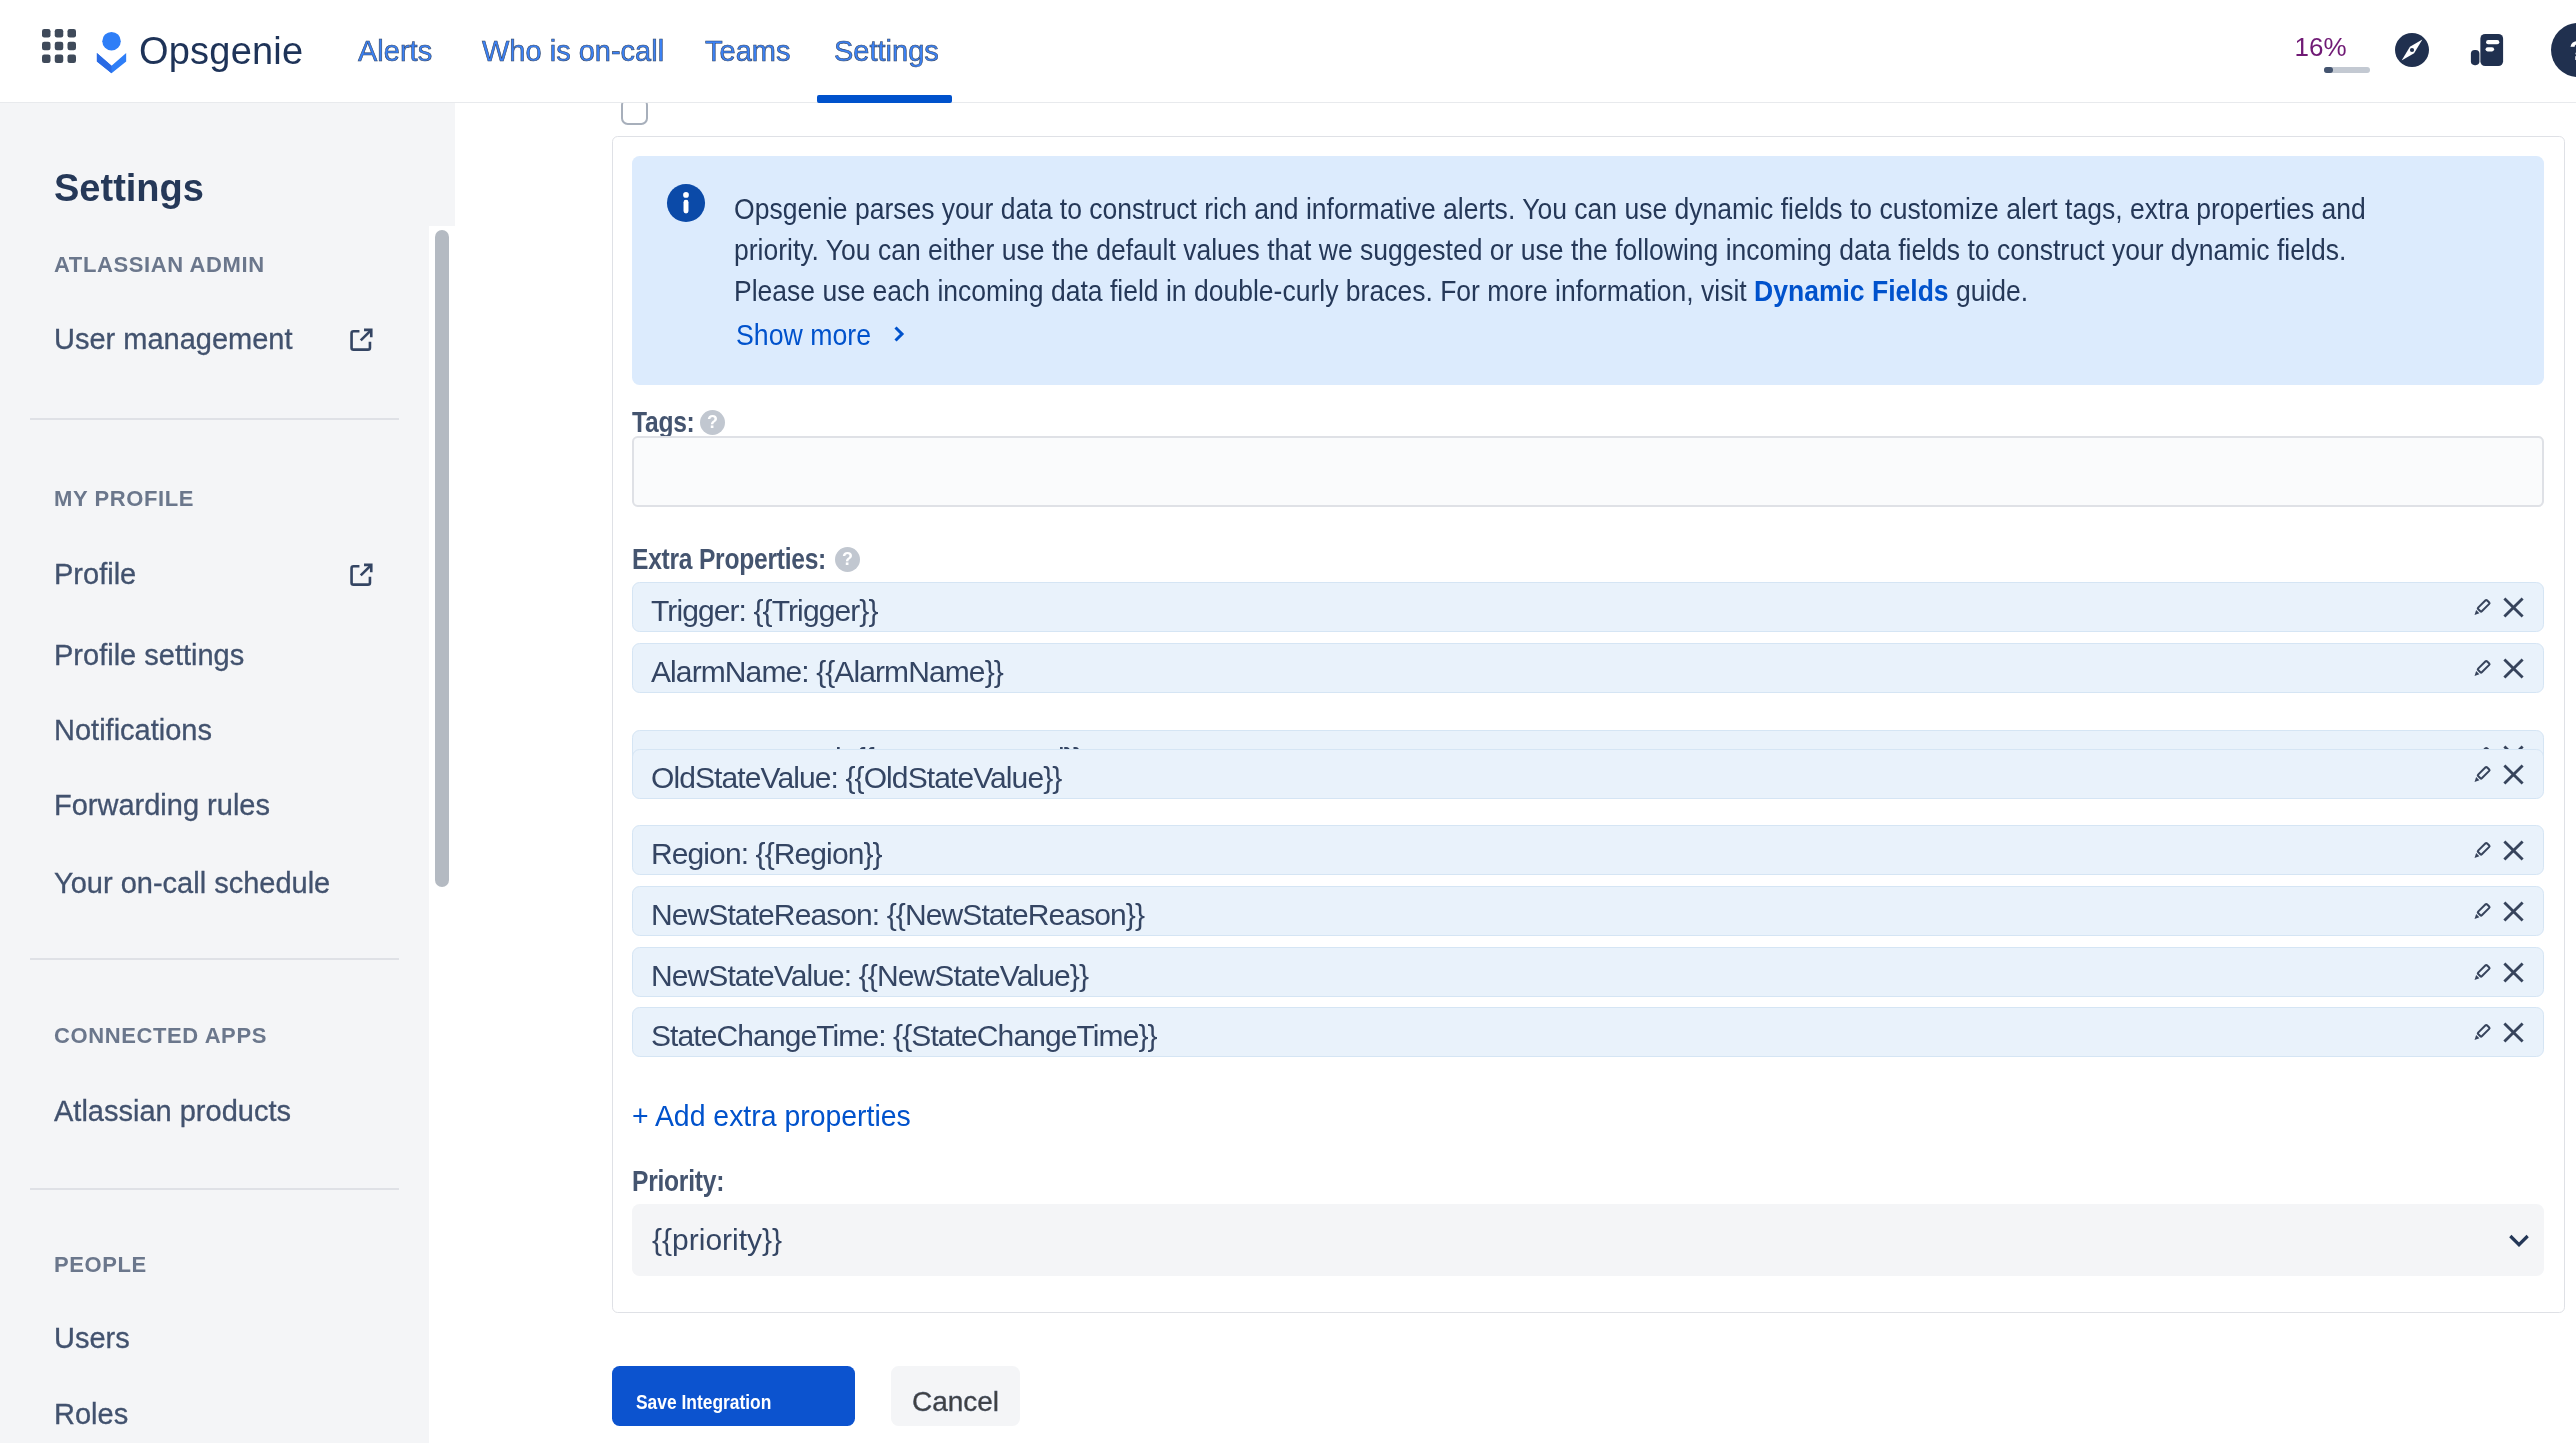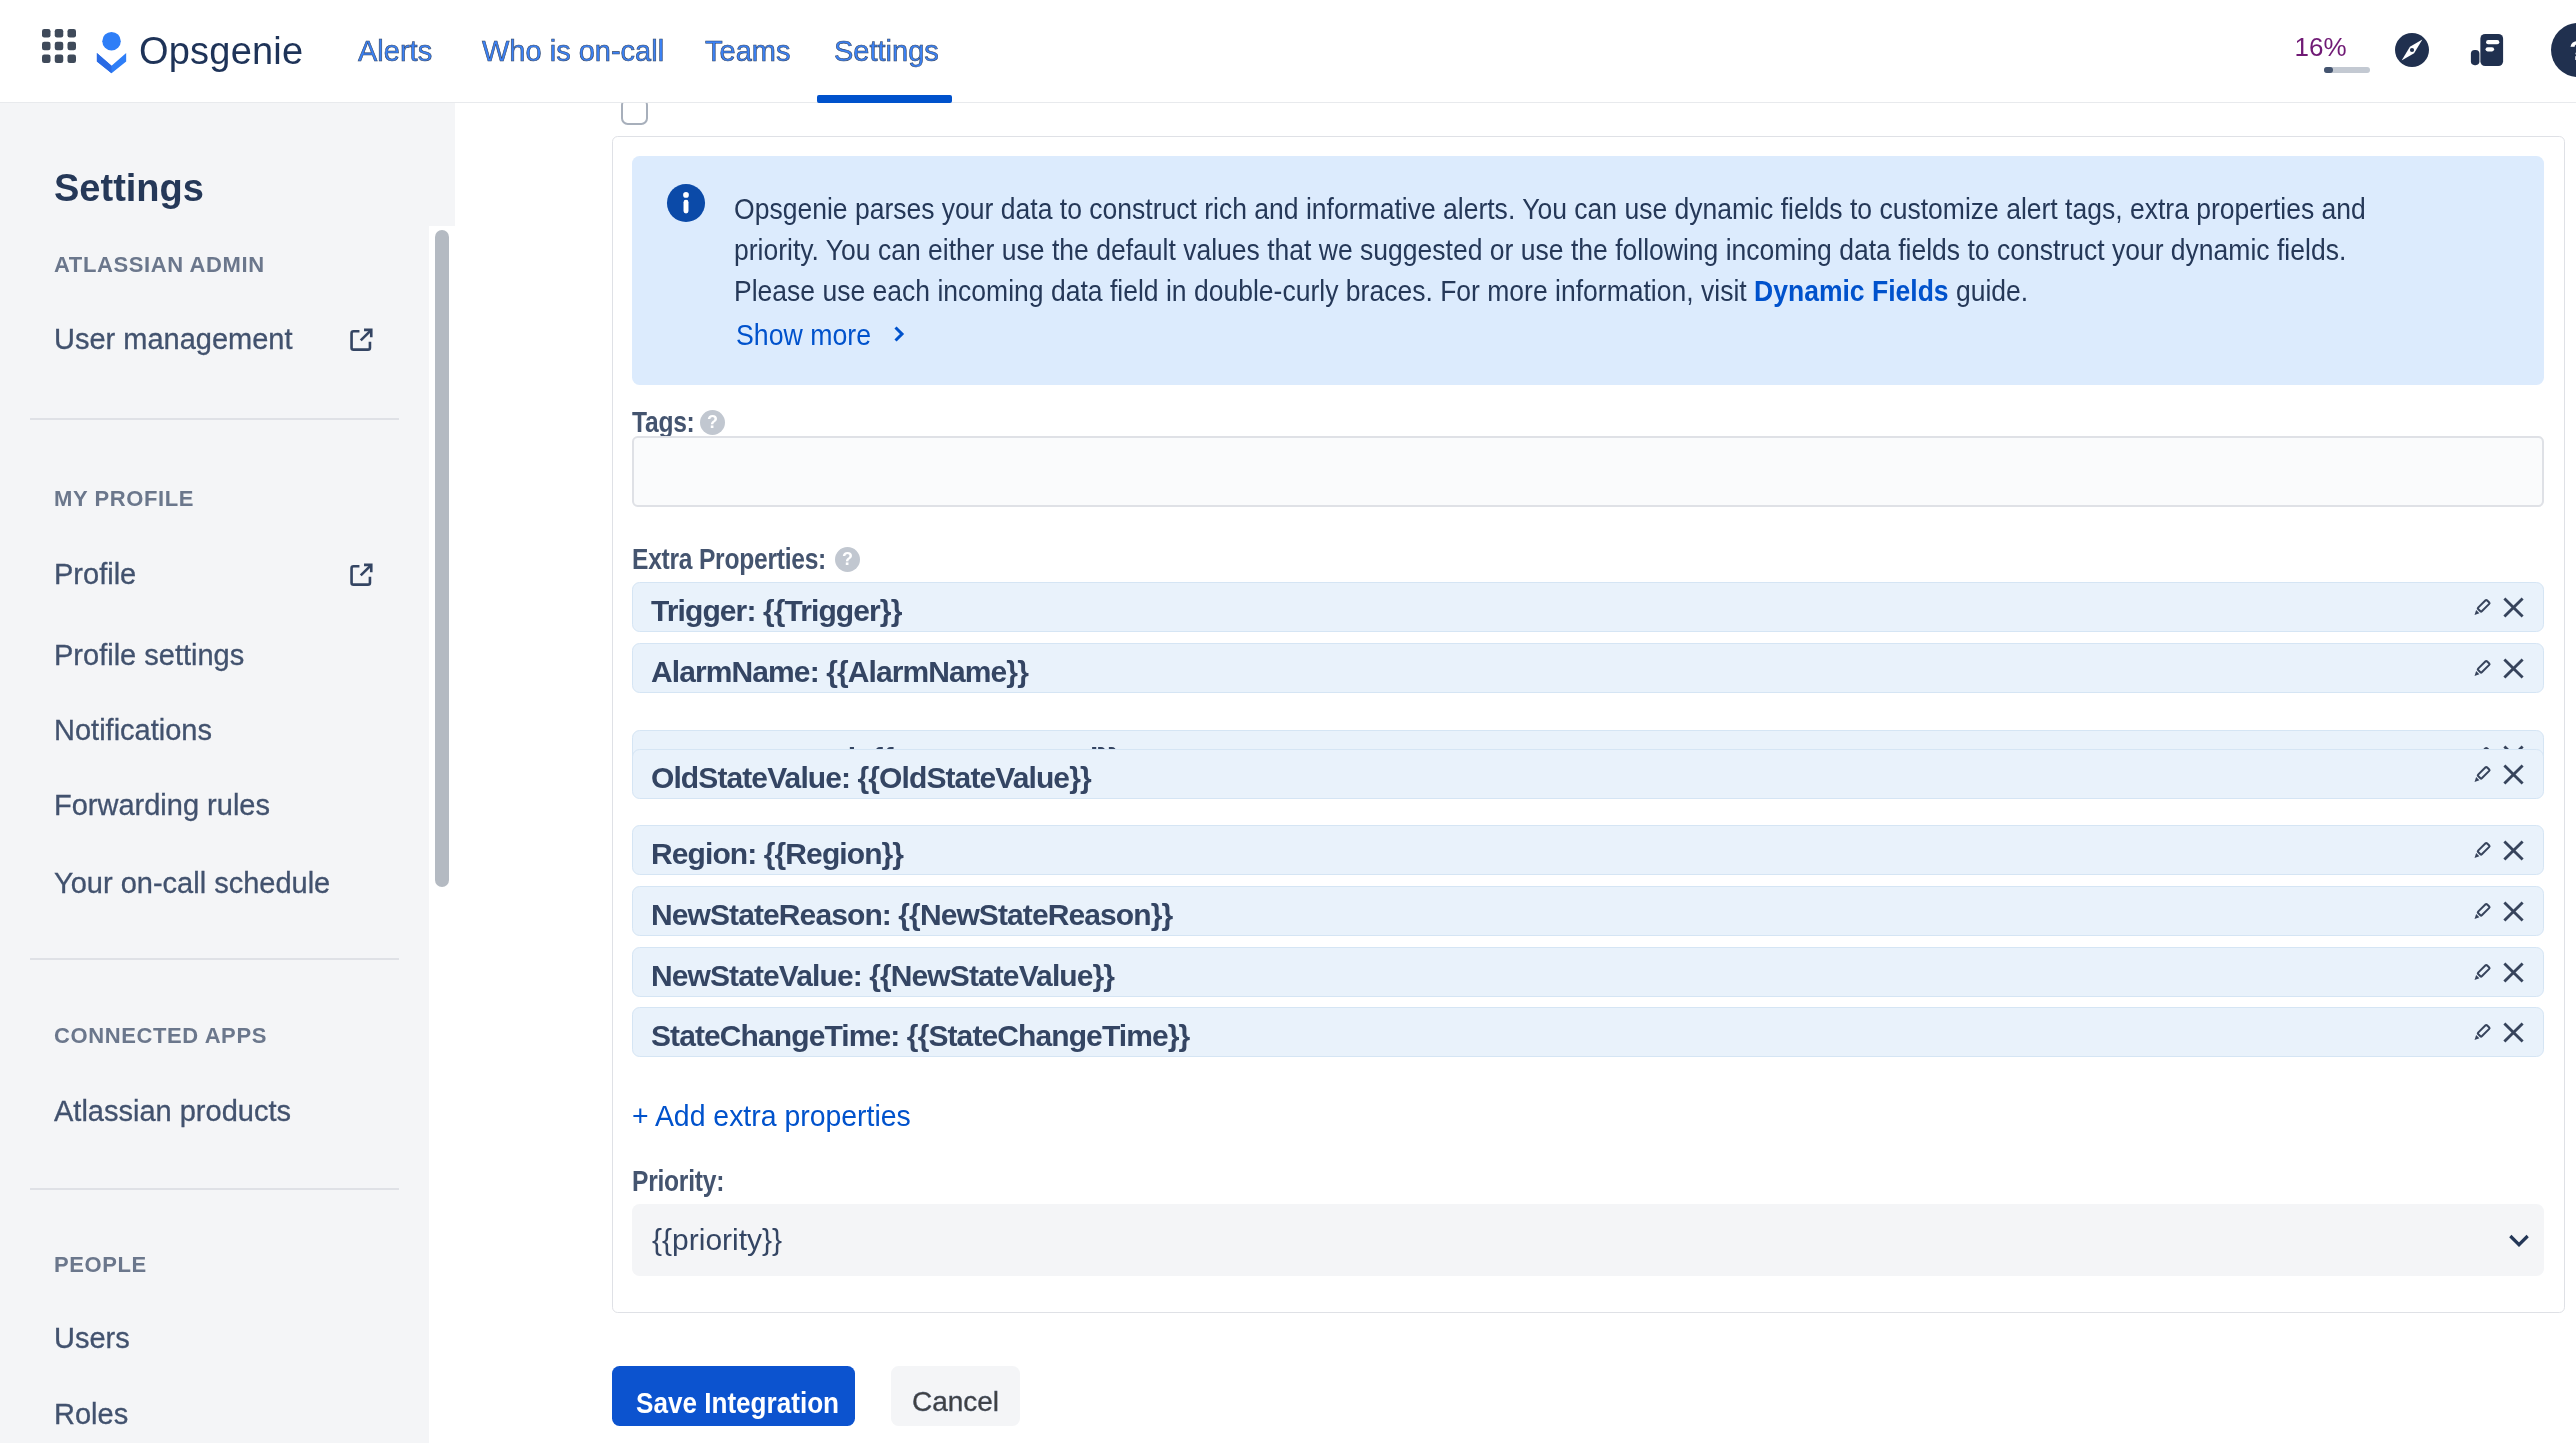--- a/index.html
+++ b/index.html
@@ -24,26 +24,26 @@
 #main{position:absolute;left:455px;top:103px;width:2121px;height:1341px;background:#fff}
 #chk{left:621px;top:98px;width:27px;height:27px;border:2.9px solid #a7afbb;border-radius:6.7px;z-index:5}
 #card{left:612px;top:136px;width:1953px;height:1177px;border:1.9px solid #dfe1e6;border-radius:5.7px;background:#fff}
 #infobox{left:633px;top:157px;width:1912px;height:229px;background:#dcebfd;border-radius:7.6px}
 #infotext{left:735px;top:186px;font-size:30px;line-height:41px;color:#253858;transform:scaleX(.884);transform-origin:0 0;white-space:nowrap}
 #infotext b{color:#0052cc;font-weight:700}
 #showmore{left:737px;top:312px;font-size:30px;line-height:41px;color:#0052cc;transform:scaleX(.89);transform-origin:0 0}
 .lbl{left:19px;font-size:30px;line-height:41px;font-weight:700;color:#44546f;letter-spacing:-0.3px;transform:scaleX(.82);transform-origin:0 0;white-space:nowrap}
 .qic{width:25px;height:25px;border-radius:50%;background:#c1c7d0;color:#fff;font-size:18px;line-height:25px;font-weight:700;text-align:center}
 #tagsinput{left:633px;top:436px;width:1912px;height:71px;background:#fafbfc;border:2.9px solid #dfe1e6;border-radius:5.7px}
-.prow{left:19px;width:1912px;height:50px;background:#e9f2fb;border:1.9px solid #d5e5f4;border-radius:7.6px;font-size:30px;font-weight:700;color:#344563;letter-spacing:-0.9px;line-height:46px;padding-top:4.8px;padding-left:18px;white-space:nowrap}
+.prow{left:19px;width:1912px;height:50px;background:#e9f2fb;border:1.9px solid #d5e5f4;border-radius:7.6px;font-size:30px;font-weight:400;color:#344563;letter-spacing:-0.9px;line-height:46px;padding-top:4.8px;padding-left:18px;white-space:nowrap}
 .ric{position:absolute;top:13.4px;width:23px;height:23px}
 .pen{right:50px}.xic{right:18px}
 #addlink{left:19px;font-size:30px;line-height:41px;color:#0052cc;transform:scaleX(.947);transform-origin:0 0}
 #sel{left:633px;top:1205px;width:1912px;height:72px;background:#f4f5f7;border-radius:7.6px;font-size:30px;color:#344563;line-height:72px;padding-left:20px}
-#btnsave{left:612px;top:1366px;width:243px;height:60px;background:#0c53cf;border-radius:7.6px;color:#fff;font-size:30px;font-weight:700;line-height:53px;padding-top:9.5px;padding-left:24px;white-space:nowrap}
+#btnsave{left:612px;top:1366px;width:243px;height:60px;background:#0c53cf;border-radius:7.6px;color:#fff;font-size:20px;font-weight:700;line-height:53px;padding-top:9.5px;padding-left:24px;white-space:nowrap}
 #btnsave span{display:inline-block;transform:scaleX(.87);transform-origin:0 0}
 #btncancel{left:891px;top:1366px;width:129px;height:60px;background:#f4f5f7;border-radius:7.6px;color:#404040;font-size:28px;line-height:51px;padding-top:9.5px;text-align:center;-webkit-text-stroke:0.4px #42526e}
 </style></head><body>
 
 <div id="side">
   <div class="abs" id="sidetitle">Settings</div>
   <div class="abs shead" style="top:147px">ATLASSIAN ADMIN</div>
   <div class="abs sitem" style="top:219px">User management</div>
   <svg class="abs extic" style="top:221px" viewBox="0 0 24 24" fill="none" stroke="#344563" stroke-width="2">
       <path d="M19 13.5V18a1.5 1.5 0 0 1-1.5 1.5h-11A1.5 1.5 0 0 1 5 18V7a1.5 1.5 0 0 1 1.5-1.5H11"></path>

